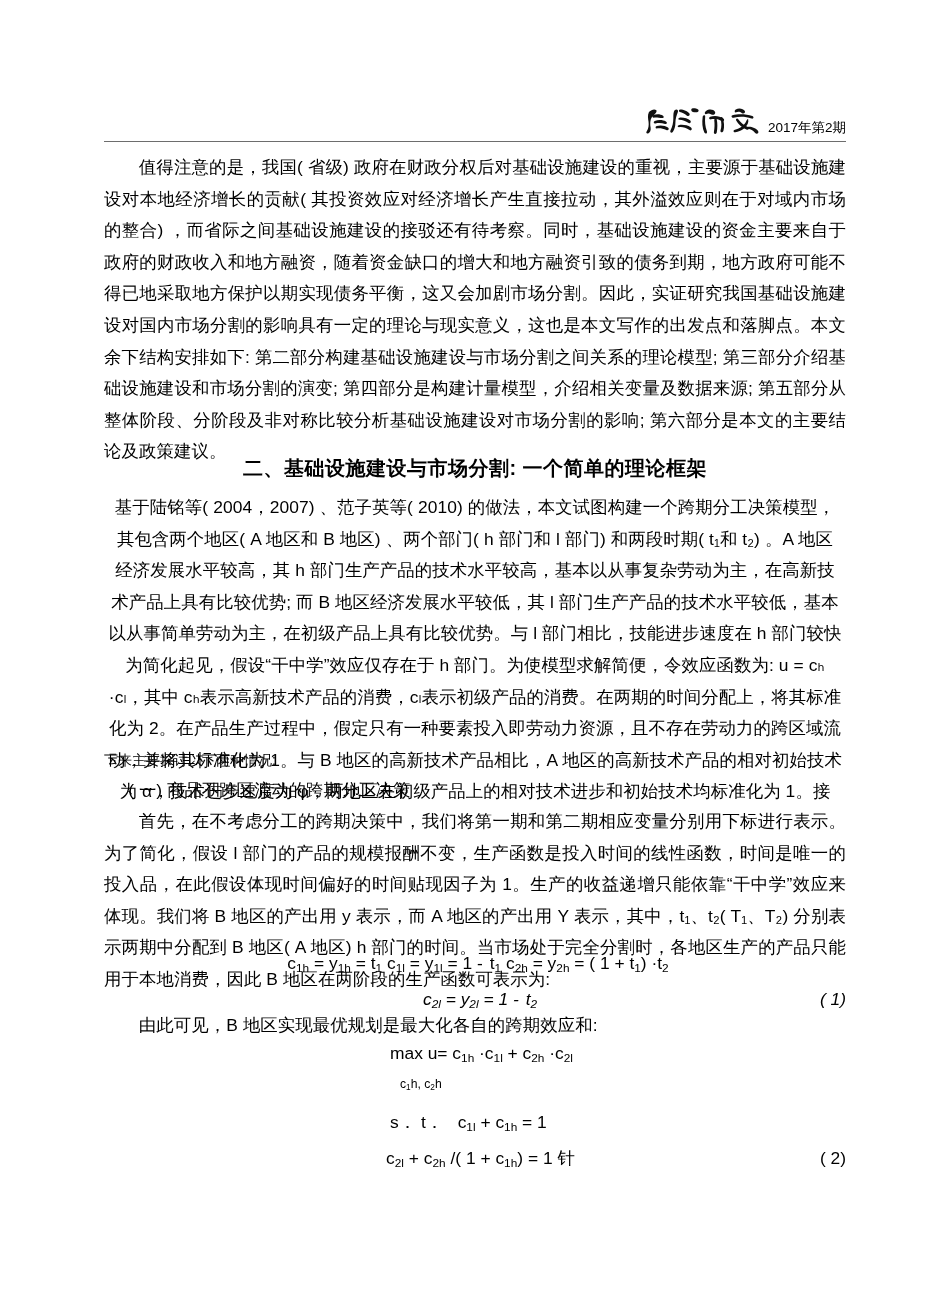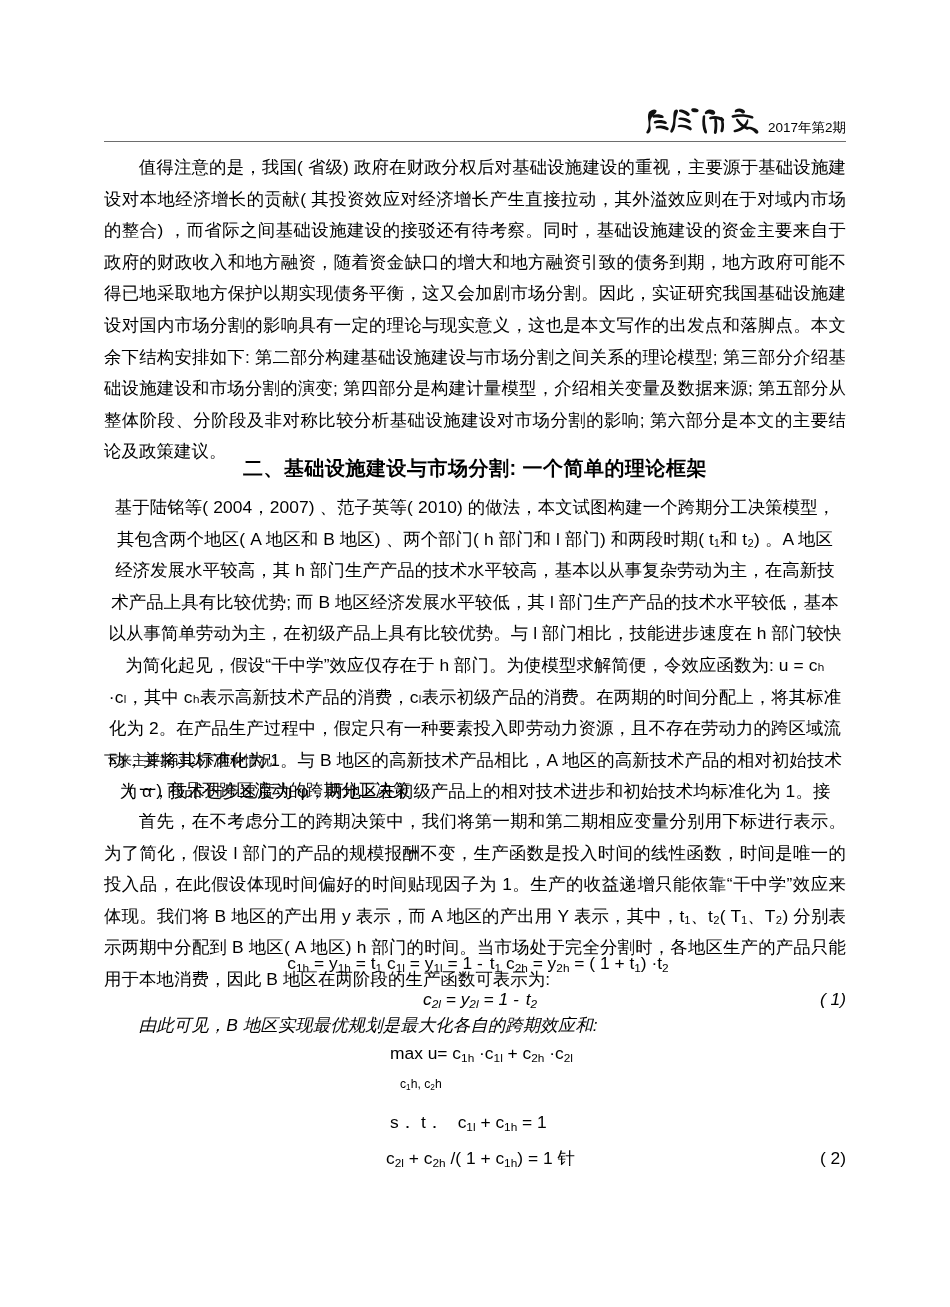--- a/index.html
+++ b/index.html
@@ -165,21 +165,20 @@
   }
 
   #formula-1 { top: 948px; }
   #formula-1 .line1 { text-align: center; padding-left: 6px; }
   #formula-1 .line2 { text-align: center; padding-left: 10px; font-style: italic; }
 
   #para-conclusion {
     top: 1010px;
     left: 104px;
     width: 742px;
-    font-style: italic;
   }
 
   #formula-2 { top: 1038px; }
   #formula-2 .l-max    { padding-left: 286px; }
   #formula-2 .l-sub    { padding-left: 296px; font-size: 12.2px; line-height: 20px; }
   #formula-2 .l-st     { padding-left: 286px; padding-top: 10px; }
   #formula-2 .l-cons   { padding-left: 282px; }
   .opspace { letter-spacing: 0.12em; }
 </style>
 </head>

